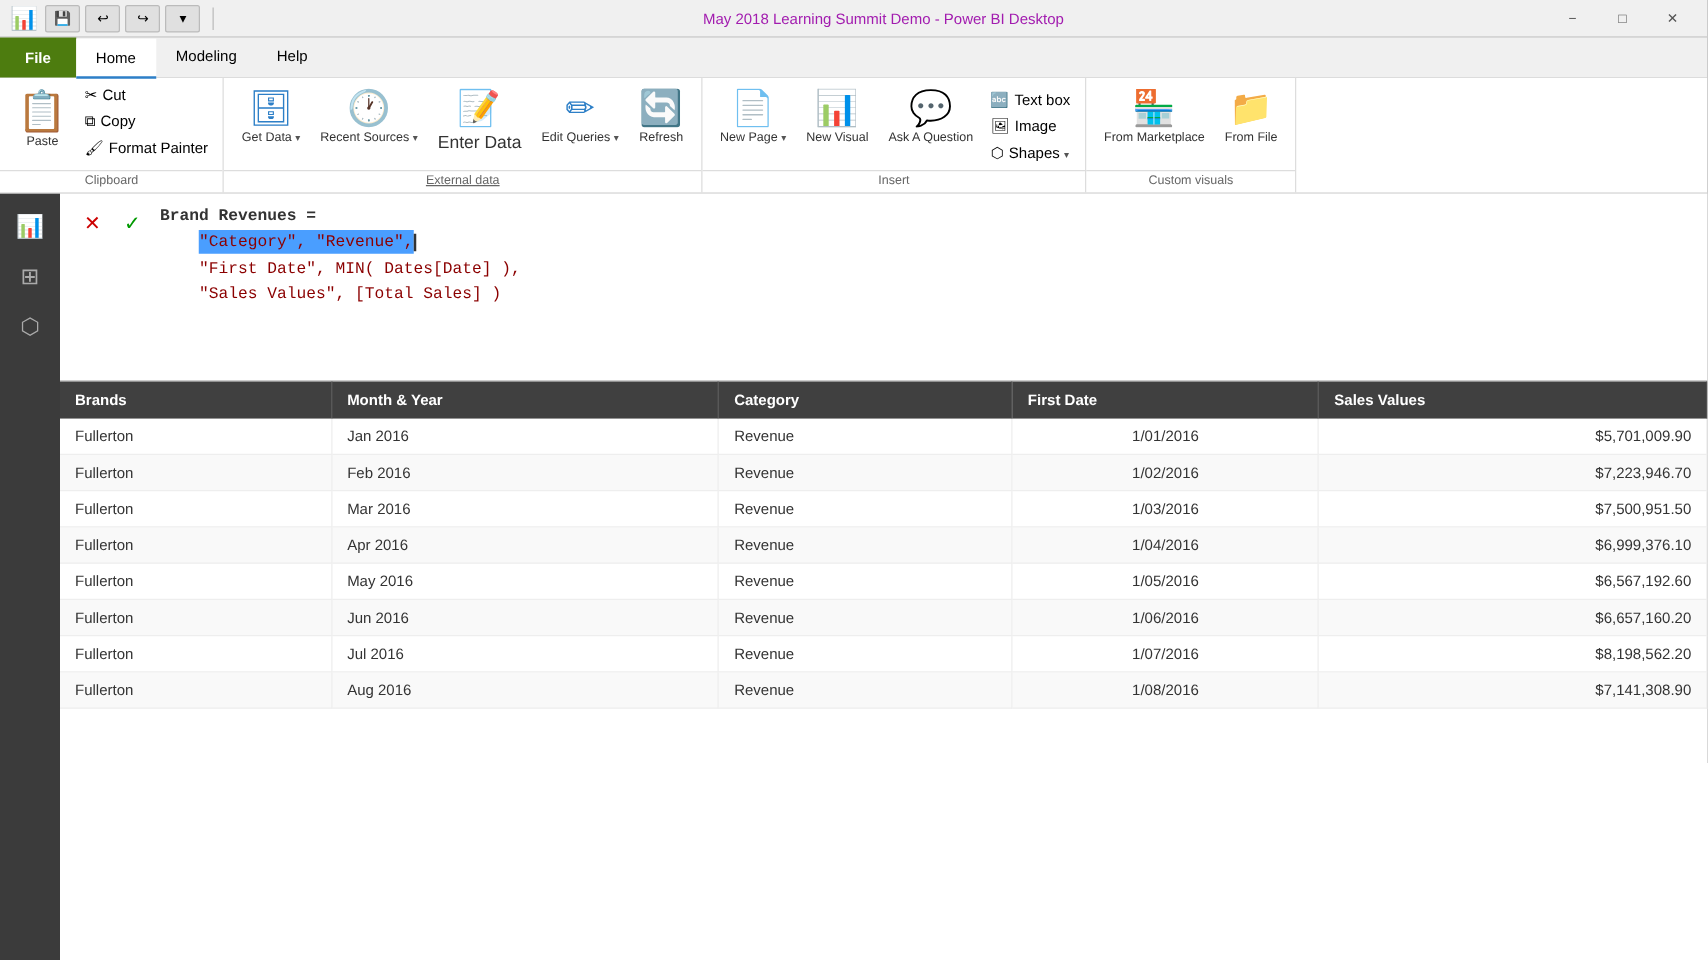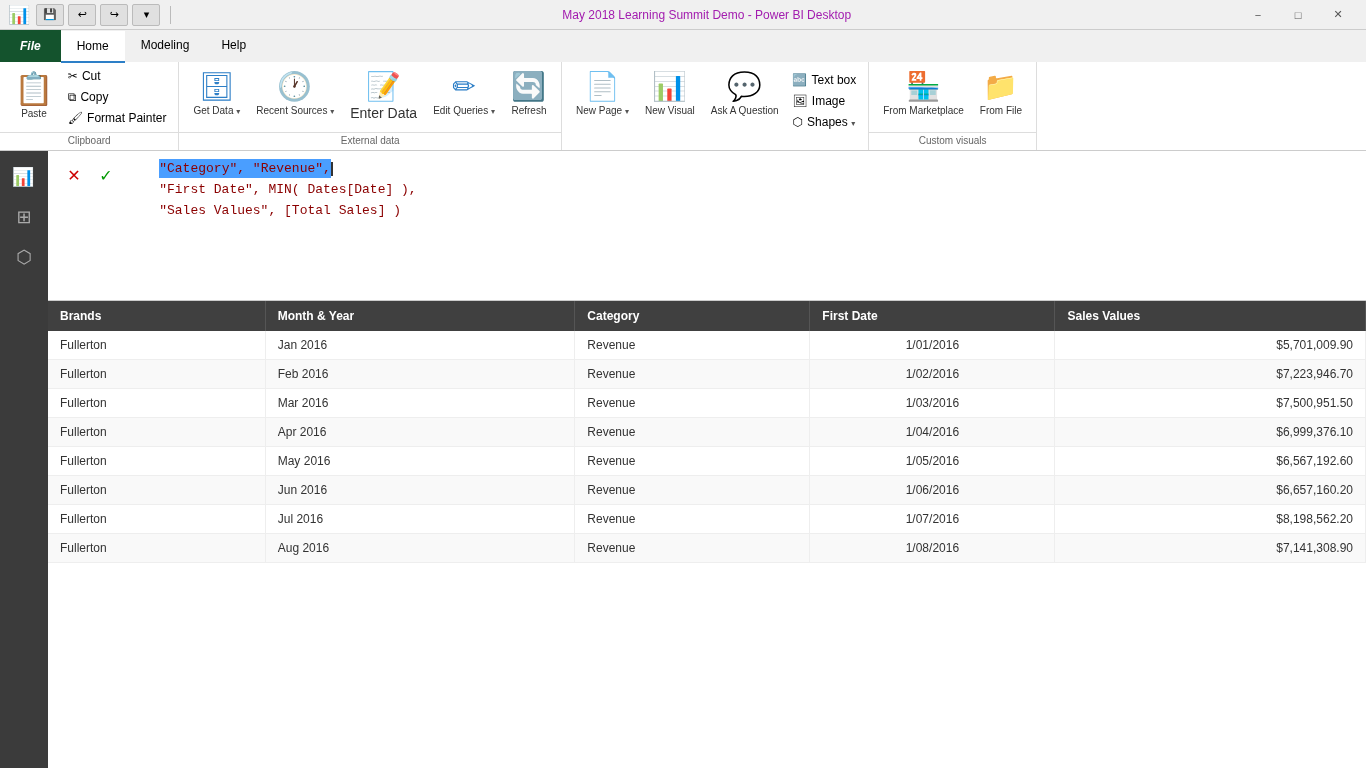--- a/index.html
+++ b/index.html
@@ -56,30 +56,29 @@
 
     
     .ribbon-tabs {
       background: #f0f0f0;
       display: flex;
       align-items: flex-end;
       padding-left: 0;
       border-bottom: none;
     }
     .file-tab {
-      background: #14532d;
+      background: #4d7c0f;
       color: white;
       padding: 8px 20px;
       font-size: 12px;
       font-weight: 600;
       cursor: pointer;
       height: 32px;
       display: flex;
       align-items: center;
-      font-style: italic;
     }
     .ribbon-tab {
       padding: 8px 16px;
       font-size: 12px;
       cursor: pointer;
       height: 32px;
       display: flex;
       align-items: center;
       border-bottom: 2px solid transparent;
     }
@@ -323,21 +322,21 @@
         <span style="font-size:10px;color:#333;text-align:center;">
           <span>Edit Queries</span> <span class="dropdown-arrow">▾</span>
         </span>
       </div>
 
       <div class="ribbon-btn-large">
         <span style="font-size:28px;color:#2d7fc7;">🔄</span>
         <span style="font-size:10px;color:#333;text-align:center;">Refresh</span>
       </div>
     </div>
-    <div style="font-size:10px;color:#666;text-align:center;padding:2px 0 4px;border-top:1px solid #ddd;">External data</div>
+    <div style="font-size:10px;color:#666;text-align:center;padding:2px 0 4px;border-top:1px solid #ddd;text-decoration:underline;">External data</div>
   </div>
 
   <div style="display:flex;flex-direction:column;border-right:1px solid #ddd;">
     <div style="display:flex;align-items:flex-start;padding:4px 8px;gap:4px;flex:1;">
 
       <div class="ribbon-btn-large">
         <span style="font-size:28px;color:#888;">📄</span>
         <span style="font-size:10px;color:#333;text-align:center;">
           <span>New Page</span> <span class="dropdown-arrow">▾</span>
         </span>
@@ -363,20 +362,21 @@
           <span>Image</span>
         </div>
         <div class="ribbon-btn-small">
           <span>⬡</span>
           <span>
             <span>Shapes</span> <span class="dropdown-arrow">▾</span>
           </span>
         </div>
       </div>
     </div>
+    <div style="font-size:10px;color:#666;text-align:center;padding:2px 0 4px;border-top:1px solid #ddd;">Insert</div>
   </div>
 
   <div style="display:flex;flex-direction:column;border-right:1px solid #ddd;">
     <div style="display:flex;align-items:flex-start;padding:4px 8px;gap:4px;flex:1;">
       <div class="ribbon-btn-large">
         <span style="font-size:28px;color:#888;">🏪</span>
         <span style="font-size:10px;color:#333;text-align:center;">From Marketplace</span>
       </div>
       <div class="ribbon-btn-large">
         <span style="font-size:28px;color:#888;">📁</span>
@@ -397,20 +397,21 @@
   </div>
 
   <div class="main-content">
 
     <div class="formula-bar">
       <div class="formula-controls">
         <div class="formula-btn cancel">✕</div>
         <div class="formula-btn confirm">✓</div>
       </div>
       <div class="formula-code">
+        <span class="formula-line"><span style="color:#333;font-weight:600;">Brand Revenues =</span></span>
         <span class="formula-line"><span>    </span><span class="formula-highlight">"Category", "Revenue",</span><span class="formula-cursor"></span></span>
         <span class="formula-line"><span style="color:#8b0000;">    "First Date", MIN( Dates[Date] ),</span></span>
         <span class="formula-line"><span style="color:#8b0000;">    "Sales Values", [Total Sales] )</span></span>
       </div>
     </div>
 
     <div class="data-table-container">
       <table>
         <thead>
           <tr>

